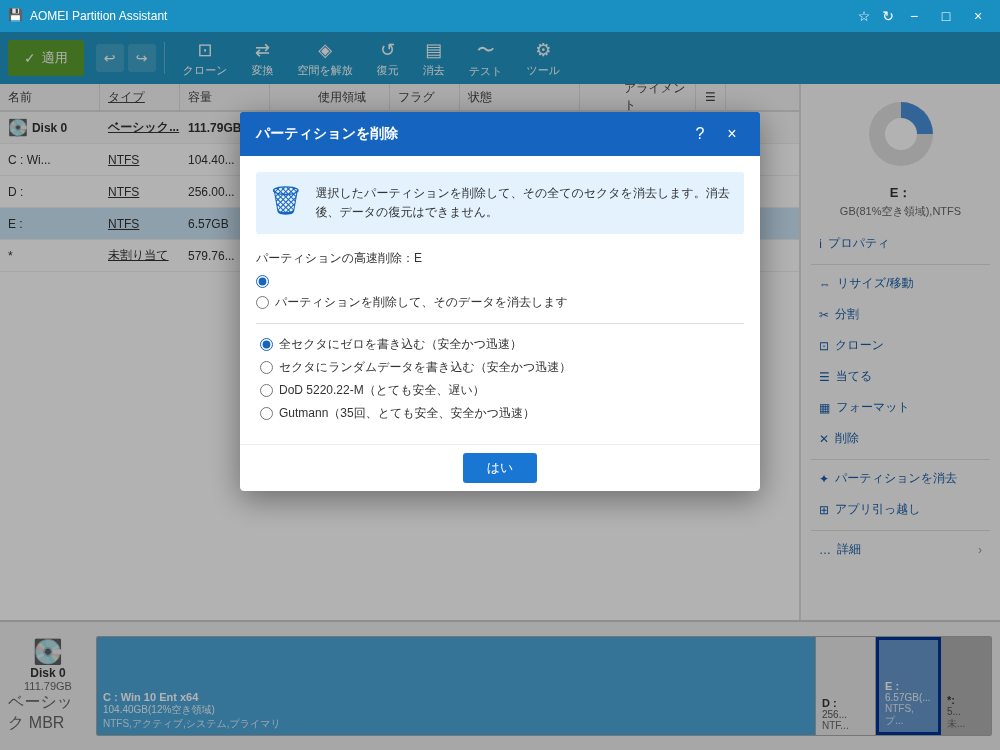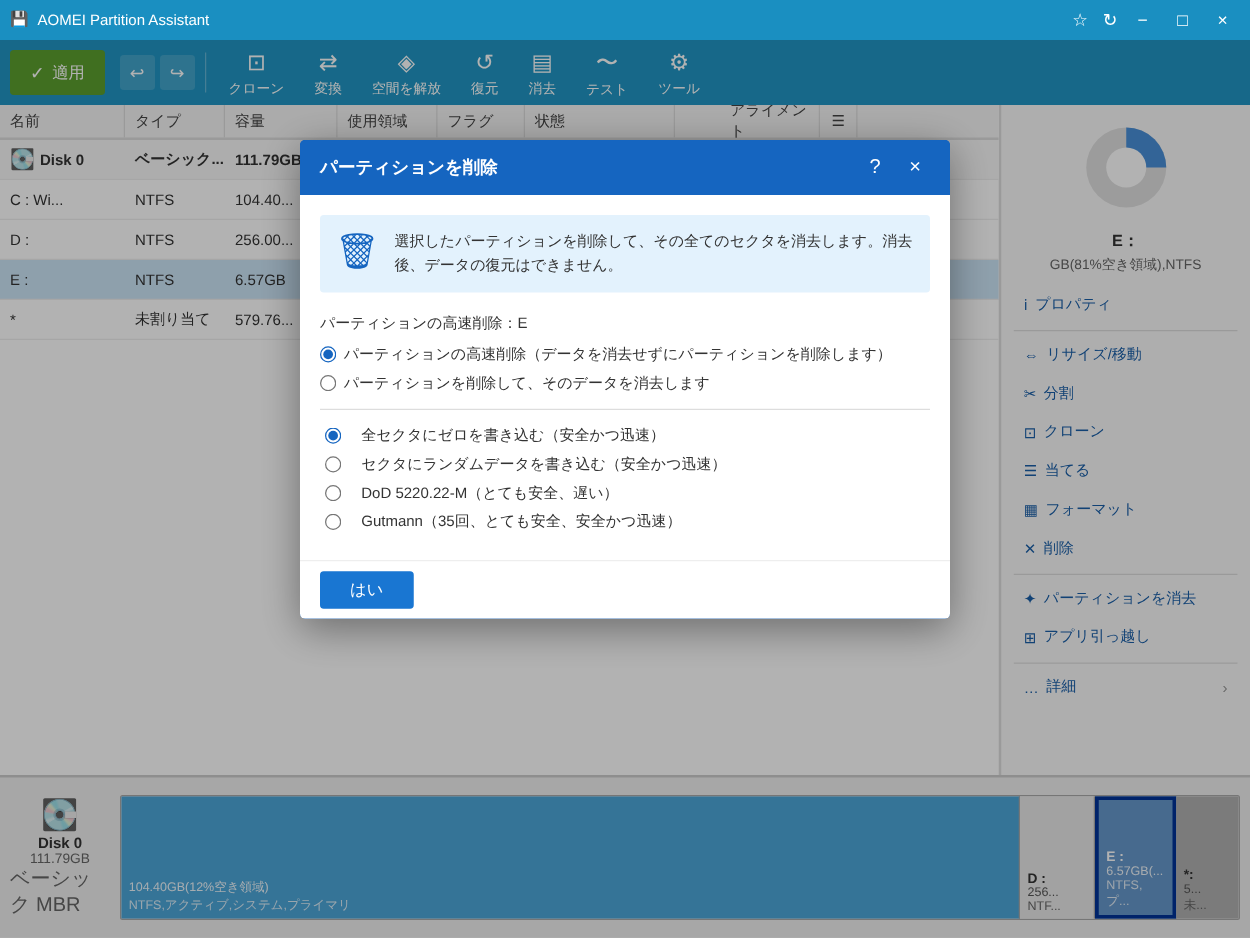--- a/index.html
+++ b/index.html
@@ -101,23 +101,23 @@
     .partition-table-header .col {
       padding: 0 8px;
       font-size: 12px;
       color: #444;
       border-right: 1px solid #ddd;
       height: 100%;
       display: flex;
       align-items: center;
     }
     .col-name { width: 100px; }
-    .col-type { width: 80px; }
+    .col-type { width: 80px; text-decoration: underline; }
     .col-capacity { width: 90px; }
-    .col-used { width: 80px; }
+    .col-used { width: 80px; margin-left: 40px; }
     .col-flag { width: 70px; }
     .col-status { width: 120px; }
     .col-align { width: 80px; margin-left: 36px; }
     .col-icon { width: 30px; justify-content: center; }
 
     .partition-row {
       display: flex;
       align-items: center;
       height: 32px;
       border-bottom: 1px solid #eee;
@@ -293,27 +293,27 @@
       font-size: 12px;
       color: #333;
       cursor: pointer;
     }
     .dialog-radio input[type="radio"] { cursor: pointer; accent-color: #1565c0; }
     .dialog-divider { height: 1px; background: #ddd; margin: 12px 0; }
     .dialog-erase-section { }
     .dialog-erase-label { font-size: 12px; color: #333; margin-bottom: 8px; }
     .dialog-erase-options { padding-left: 4px; }
     .dialog-erase-option {
-      display: flex; align-items: center; gap: 16px;
+      display: flex; align-items: center; gap: 6px;
       margin-bottom: 6px; font-size: 12px; color: #333; cursor: pointer;
     }
     .dialog-erase-option input[type="radio"] { cursor: pointer; accent-color: #1565c0; }
     .dialog-footer {
       display: flex;
-      justify-content: flex-start;
+      justify-content: center;
       padding: 8px 16px;
       background: white;
       border-top: 1px solid #eee;
     }
     .dialog-ok-btn {
       background: #1976d2;
       color: white;
       border: none;
       padding: 6px 24px;
       border-radius: 3px;
@@ -510,20 +510,21 @@
 
 <div class="bottom-panel">
   <div class="disk-label-box">
     <span class="disk-label-icon">💽</span>
     <span class="disk-label-name">Disk 0</span>
     <span class="disk-label-size">111.79GB</span>
     <span class="disk-label-type">ベーシック MBR</span>
   </div>
   <div class="disk-partitions-bar">
     <div class="disk-part c-part">
+      <span class="disk-part-label">C : Win 10 Ent x64</span>
       <span class="disk-part-size">104.40GB(12%空き領域)</span>
       <span class="disk-part-fs">NTFS,アクティブ,システム,プライマリ</span>
     </div>
     <div class="disk-part d-part" style="width:60px;flex:none;">
       <span class="disk-part-label dark">D :</span>
       <span class="disk-part-size dark">256...</span>
       <span class="disk-part-fs dark">NTF...</span>
     </div>
     <div class="disk-part e-part" style="width:65px;flex:none;">
       <span class="disk-part-label">E :</span>
@@ -549,21 +550,20 @@
     </div>
     <div class="dialog-body">
       <div class="dialog-warning">
         <span class="dialog-warning-icon">🗑</span>
         <span class="dialog-warning-text">選択したパーティションを削除して、その全てのセクタを消去します。消去後、データの復元はできません。</span>
       </div>
       <div class="dialog-section-label">パーティションの高速削除：E</div>
       <div class="dialog-radio-group">
         <label class="dialog-radio">
           <input type="radio" name="delete_mode" checked="" style="">
-          <span>パーティションの高速削除（データを消去せずにパーティションを削除します）</span>
         </label>
         <label class="dialog-radio">
           <input type="radio" name="delete_mode" style="">
           <span>パーティションを削除して、そのデータを消去します</span>
         </label>
       </div>
       <div class="dialog-divider"></div>
       <div class="dialog-erase-section">
         <div class="dialog-erase-options">
           <label class="dialog-erase-option">

